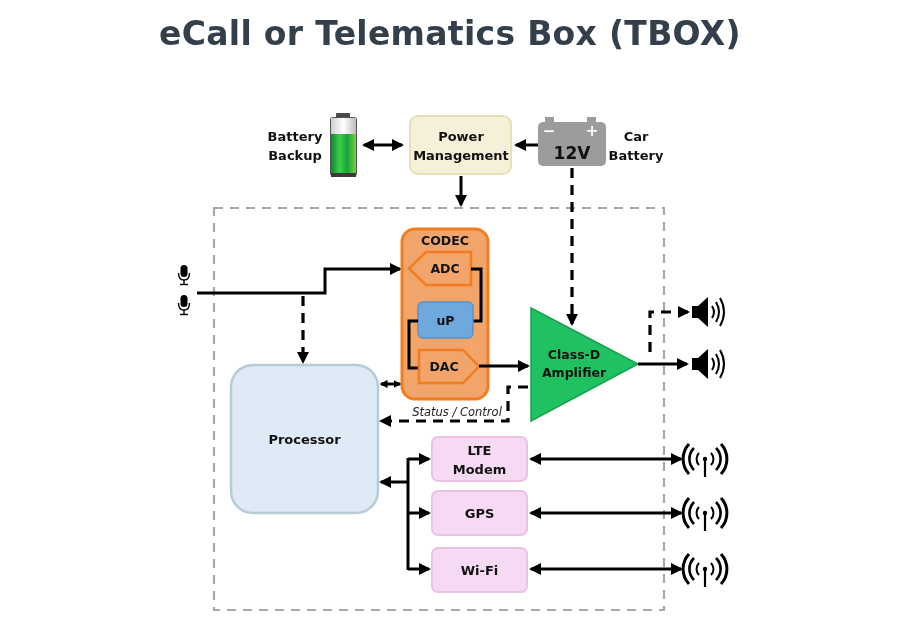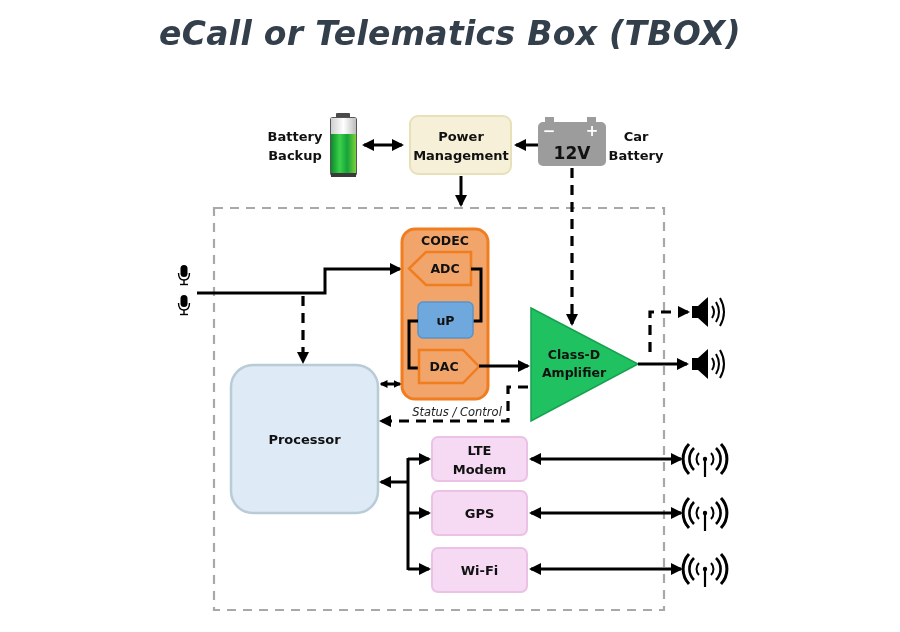--- a/index.html
+++ b/index.html
@@ -1,20 +1,20 @@
 <!DOCTYPE html>
 <html><head>
   <meta charset="utf-8">
   <style>
     html, body { margin: 0; padding: 0; background: #ffffff; }
     body { width: 900px; height: 632px; position: relative; overflow: hidden; font-family: "DejaVu Sans", sans-serif; }
     .title {
       position: absolute; left: 0; top: 14px; width: 900px; text-align: center;
       font-family: "DejaVu Sans", sans-serif; font-weight: bold; font-size: 33px;
-      color: #333f4b; letter-spacing: 0.3px; font-style: italic;
+      color: #333f4b; letter-spacing: 0.3px;
     }
     svg { position: absolute; left: 0; top: 0; }
     .lbl { font-family: "DejaVu Sans", sans-serif; font-weight: bold; font-size: 13px; fill: #111111; }
     .lbl-sm { font-family: "DejaVu Sans", sans-serif; font-weight: bold; font-size: 12.5px; fill: #111111; }
     .lbl-12v { font-family: "DejaVu Sans", sans-serif; font-weight: bold; font-size: 17px; fill: #111111; }
     .lbl-italic { font-family: "DejaVu Sans", sans-serif; font-style: italic; font-size: 11.5px; fill: #222222; }
     .wire { stroke: #000; stroke-width: 3; fill: none; }
     .wire-dash { stroke: #000; stroke-width: 3.2; fill: none; stroke-dasharray: 10 7; }
   </style>
 </head>

